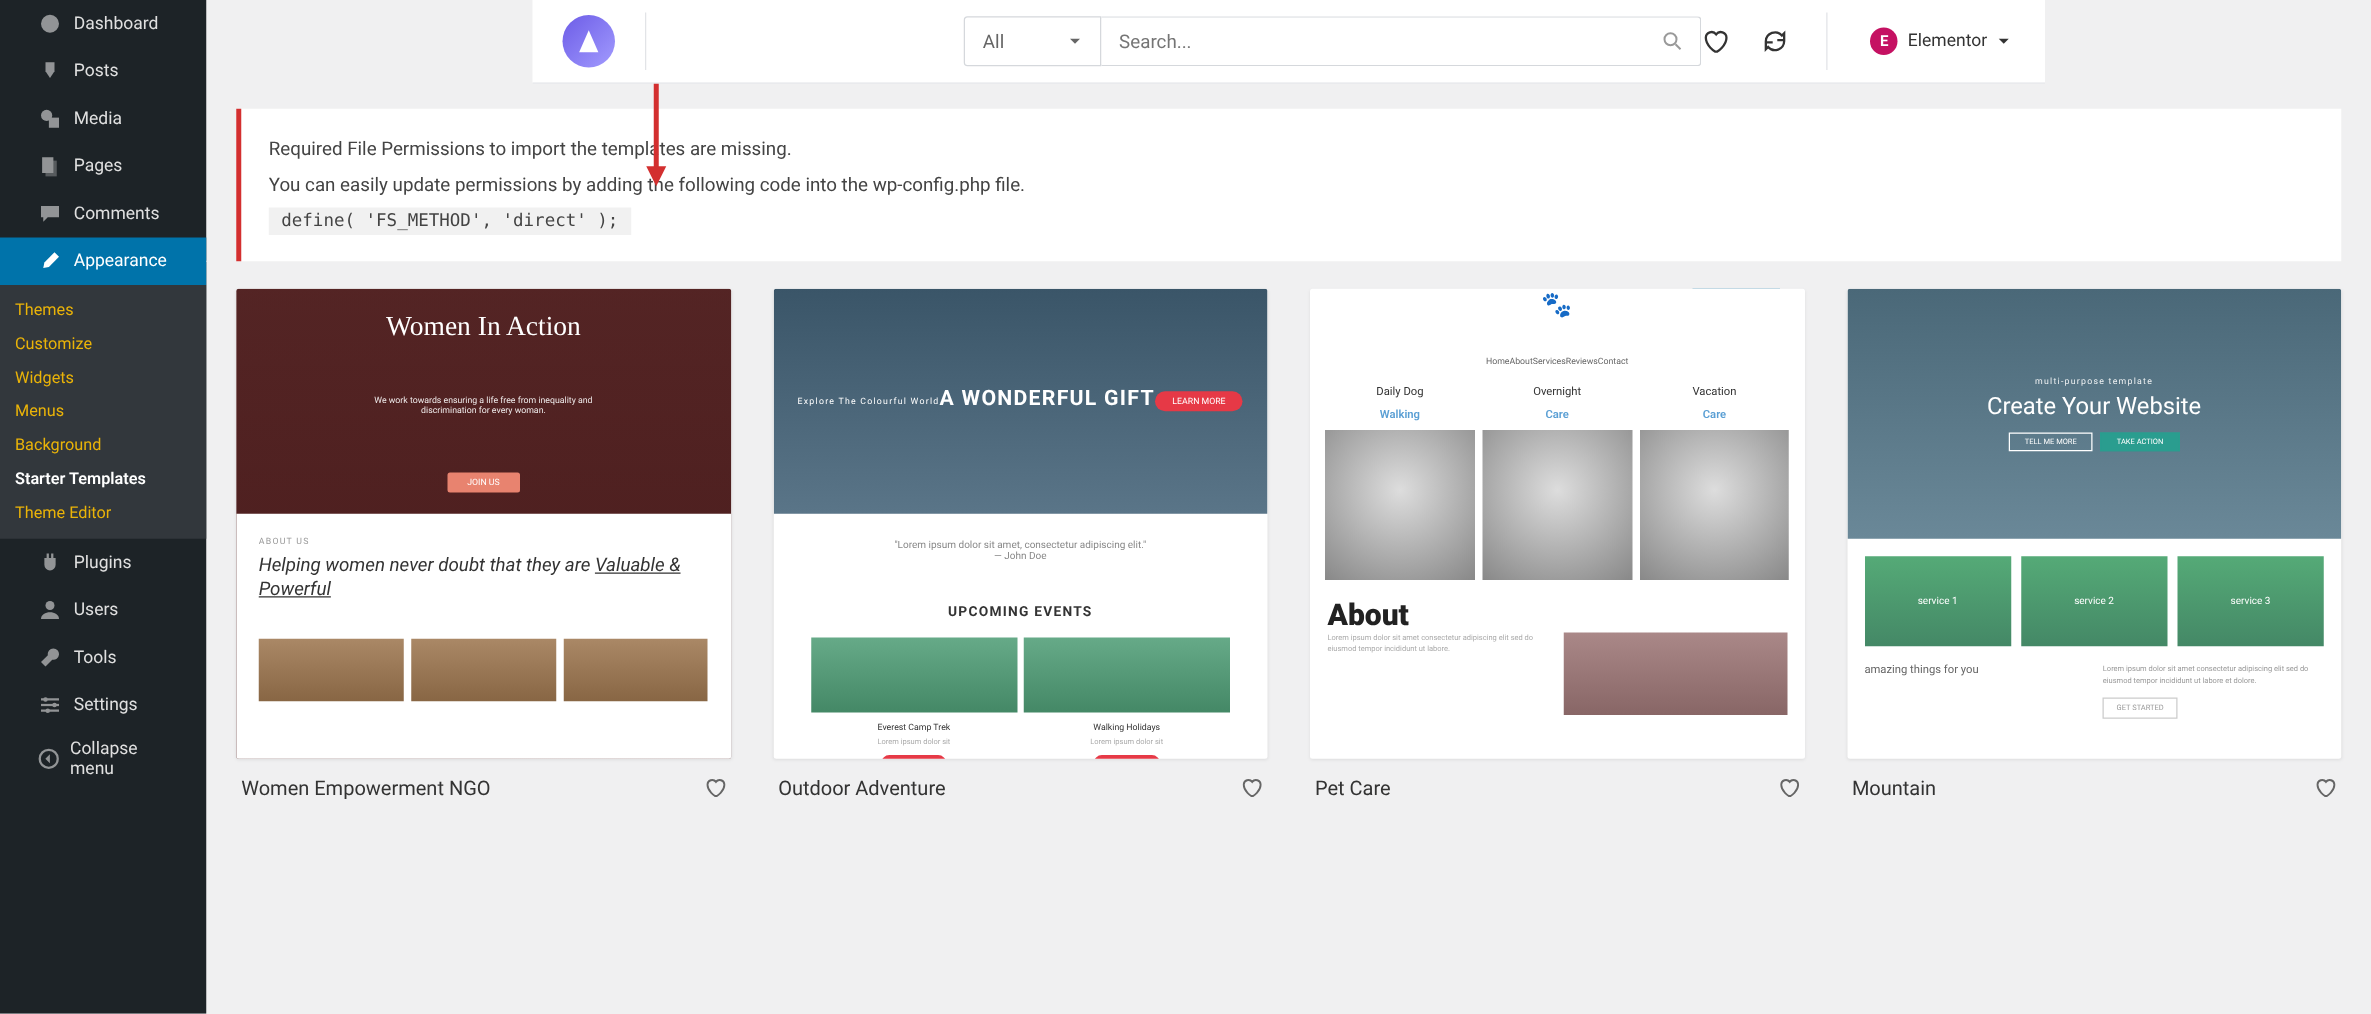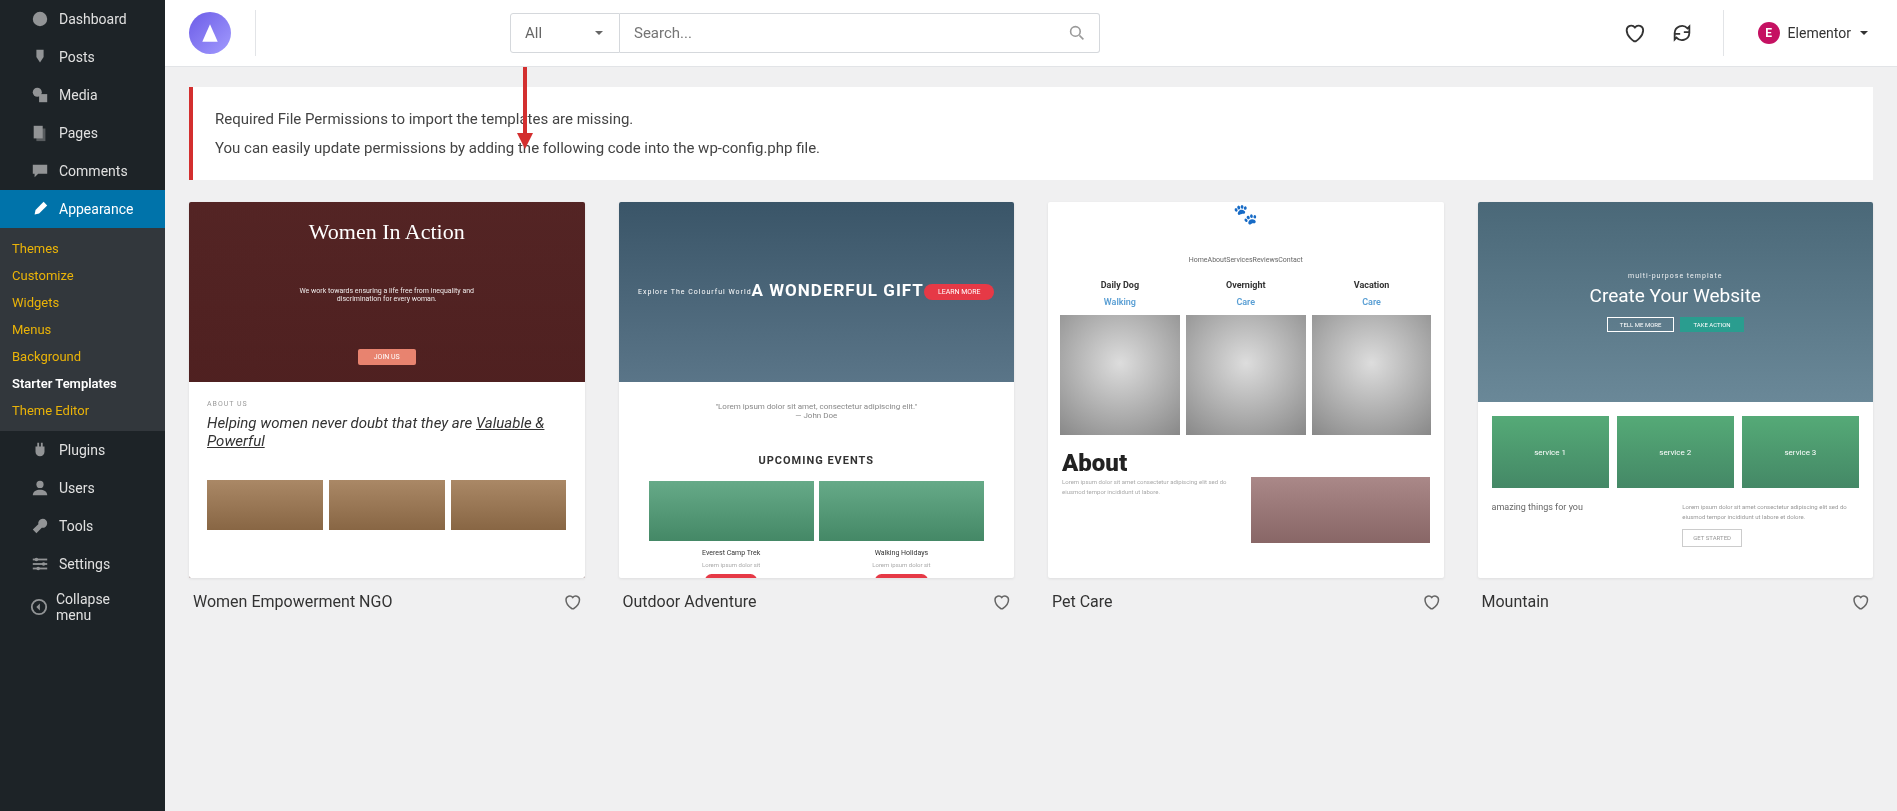--- a/index.html
+++ b/index.html
@@ -10,21 +10,21 @@
 .nav-item { display: flex; align-items: center; padding: 8px 29px; font-size: 14px; color: #e0e0e0; cursor: pointer; }
 .nav-item .icon { width: 22px; height: 22px; margin-right: 8px; opacity: 0.6; display: flex; align-items: center; justify-content: center; }
 .nav-item.active { background: #0073aa; color: #fff; position: relative; }
 .nav-item.active .icon { opacity: 1; }
 .nav-item.active::after { content: ""; position: absolute; right: -8px; top: 50%; margin-top: -8px; border: 8px solid transparent; border-right-color: #f0f0f1; }
 .sub-items { background: #32373c; padding: 7px 0; }
 .sub-item { padding: 6px 12px; font-size: 13px; color: #eab308; cursor: pointer; }
 .sub-item.active { color: #fff; font-weight: 600; }
 
 
-.main { flex: 1; display: flex; flex-direction: column; }
+.main { flex: 1; display: flex; flex-direction: column; align-items: center; }
 
 
 .topbar { background: #fff; display: flex; align-items: center; padding: 10px 24px; border-bottom: 1px solid #e2e4e7; }
 .logo-circle { width: 42px; height: 42px; border-radius: 50%; background: linear-gradient(135deg, #6c5ce7, #a29bfe); display: flex; align-items: center; justify-content: center; color: #fff; font-size: 22px; font-weight: 700; }
 .divider { width: 1px; height: 46px; background: #e2e4e7; margin: 0 24px; }
 .filter-select { border: 1px solid #d5d8dc; border-radius: 3px 0 0 3px; padding: 10px 14px; font-size: 15px; color: #666; min-width: 110px; display: flex; align-items: center; justify-content: space-between; cursor: pointer; }
 .search-box { border: 1px solid #d5d8dc; border-left: none; border-radius: 0 3px 3px 0; padding: 10px 14px; font-size: 15px; color: #999; width: 480px; display: flex; align-items: center; justify-content: space-between; }
 .search-box input { border: none; outline: none; font-size: 15px; flex: 1; }
 .top-right { margin-left: auto; display: flex; align-items: center; gap: 26px; }
 .icon-btn { width: 22px; height: 22px; cursor: pointer; color: #333; }
@@ -71,21 +71,21 @@
 .t2 .ev p { font-size: 7px; text-align: center; margin: 8px 0 4px; color: #333; }
 .t2 .ev .d { font-size: 6px; text-align: center; color: #aaa; }
 .t2 .ev .b { font-size: 6px; background: #e63946; color: #fff; padding: 3px 8px; border-radius: 8px; display: inline-block; margin: 6px auto 0; }
 .t2 .evc { text-align: center; }
 
 .t3 { background: #fff; }
 .t3 .nav { display: flex; justify-content: center; gap: 0; padding: 30px 0 8px; font-size: 7px; color: #666; }
 .t3 .paw { text-align: center; font-size: 20px; }
 .t3 .cols { display: flex; padding: 8px 12px 0; gap: 6px; }
 .t3 .col { flex: 1; text-align: center; }
-.t3 .col h5 { font-size: 9px; font-weight: 700; color: #333; }
+.t3 .col h5 { font-size: 9px; font-weight: 400; color: #333; }
 .t3 .col span { font-size: 9px; color: #5a9fd4; font-weight: 600; }
 .t3 .dog { height: 120px; background: radial-gradient(circle at 50% 40%, #ddd, #888); margin-top: 6px; }
 .t3 .about { padding: 14px; }
 .t3 .about h2 { font-size: 24px; font-weight: 900; color: #222; }
 .t3 .about-row { display: flex; gap: 10px; }
 .t3 .about-row p { flex: 1; font-size: 6px; color: #aaa; line-height: 1.6; }
 .t3 .about-row .ph { flex: 1; height: 66px; background: linear-gradient(#a88,#866); }
 
 .t4 { background: #fff; }
 .t4 .hero { height: 200px; background: linear-gradient(#4a6878,#6a8898); display: flex; flex-direction: column; align-items: center; justify-content: center; color: #fff; text-align: center; }
@@ -268,20 +268,21 @@
 
   <div class="content">
     <svg class="arrow-annotation" width="20" height="90">
         <line x1="10" y1="0" x2="10" y2="78" stroke="#d32f2f" stroke-width="4"></line>
         <path d="M2 72 L10 88 L18 72 Z" fill="#d32f2f"></path>
       </svg>
 
     <div class="notice">
       <div>Required File Permissions to import the templates are missing.</div>
       <div>You can easily update permissions by adding the following code into the wp-config.php file.</div>
+      <code>define( 'FS_METHOD', 'direct' );</code>
     </div>
 
     <div class="grid">
 
       <div class="card">
         <div class="thumb t1">
           <div class="hero">
             <h2>Women In Action</h2>
             <p>We work towards ensuring a life free from inequality and discrimination for every woman.</p>
             <div class="btn-p">JOIN US</div>

